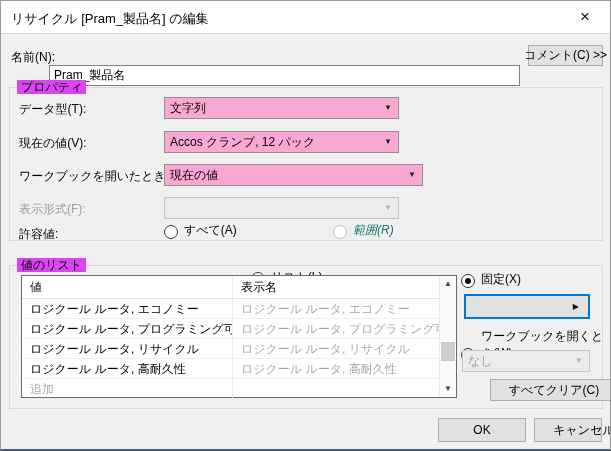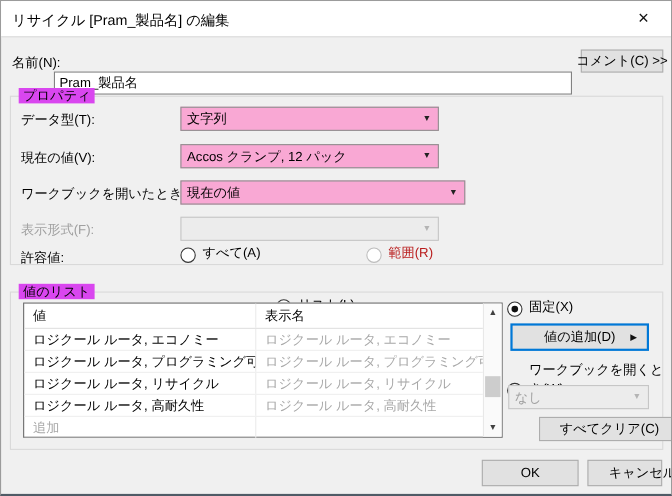--- a/index.html
+++ b/index.html
@@ -65,21 +65,21 @@
   .radio { position:absolute; display:flex; align-items:flex-end; }
   .radio .circle {
     width:14px; height:14px; border-radius:50%; background:#fff;
     border:1px solid #333; margin-right:6px; position:relative; flex:none;
   }
   .radio.checked .circle::after {
     content:""; position:absolute; left:3px; top:3px; width:6px; height:6px;
     border-radius:50%; background:#111;
   }
   .radio.disabled .circle { border-color:#bdbdbd; }
-  .radio.disabled .radio-label { color:#b91c1c; }
+  .radio.disabled .radio-label { color:#0f766e;font-style:italic; }
 
   .value-table {
     position:absolute; left:20px; top:274px; width:436px; height:123px;
     background:#fff; border:1px solid #6a6a6a;
   }
   .t-row { display:flex; width:417px; }
   .t-row .c1 {
     width:211px; padding-left:8px; border-right:1px solid #ebebeb;
     overflow:hidden; white-space:nowrap;
   }
@@ -195,21 +195,20 @@
       <div class="arr down">▼</div>
     </div>
   </div>
 
   <div class="radio checked" style="left:460px; top:270px;">
     <span class="circle"></span>
     <span class="radio-label">固定(X)</span>
   </div>
 
   <div class="btn focused" style="left:463px; top:293px; width:126px; height:25px;">
-    <span>値の追加(D)</span>
     <span class="addvalues-arrow">▶</span>
   </div>
 
   <div class="radio" style="left:460px; top:327px;">
     <span class="circle"></span>
     <span class="radio-label">ワークブックを開くとき(W)</span>
   </div>
 
   <div class="combo disabled" style="left:461px; top:349px; width:128px; height:22px;">
     <span>なし</span>

